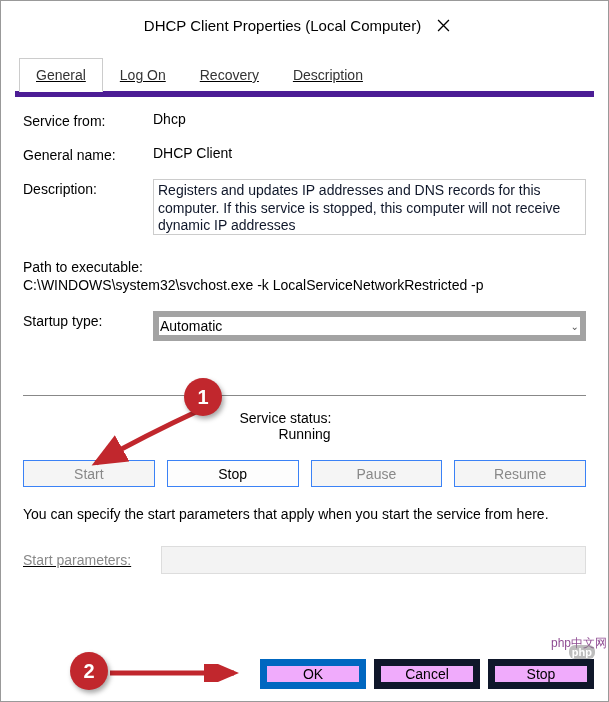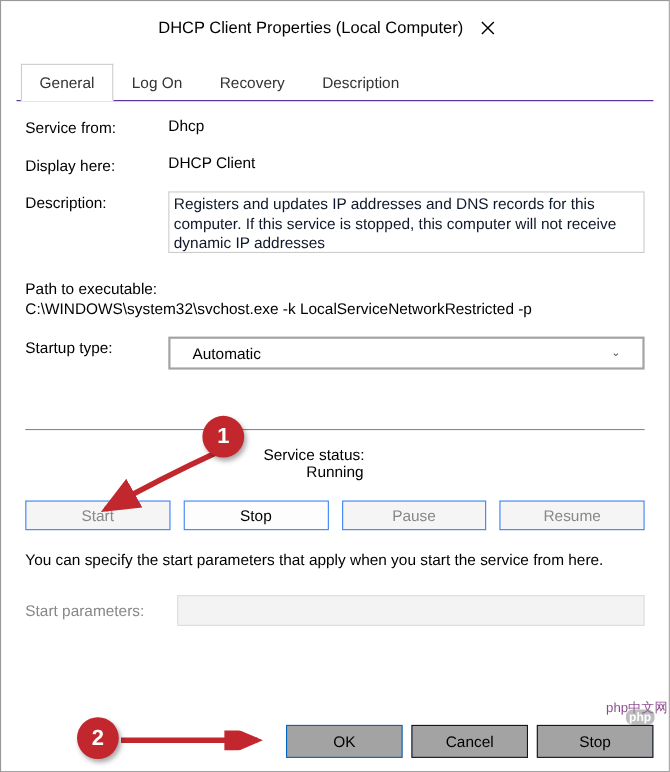--- a/index.html
+++ b/index.html
@@ -3,44 +3,44 @@
   <meta charset="utf-8">
   <style>
     * { box-sizing: border-box; margin: 0; padding: 0; font-family: 'Segoe UI', Tahoma, sans-serif; }
     body { width: 609px; height: 702px; background: #fff; position: relative; overflow: hidden; }
     .window { width: 100%; height: 100%; border: 1px solid #999; background: #fff; display: flex; flex-direction: column; }
     .titlebar { display: flex; align-items: center; justify-content: center; padding: 10px 14px 10px 14px; }
     .titlebar-text { font-size: 15px; color: #000; }
     .close-btn { width: 44px; height: 28px; display: flex; align-items: center; justify-content: center; cursor: pointer; font-size: 14px; }
     .close-btn svg { width: 13px; height: 13px; }
     .content { flex: 1; padding: 8px 14px; display: flex; flex-direction: column; }
-    .tabbar { display: flex; border-bottom: 1px solid #4c1d95; padding-left: 4px; }
+    .tabbar { display: flex; border-bottom: 6px solid #4c1d95; padding-left: 4px; text-decoration: underline; }
     .tab { padding: 8px 16px; font-size: 14px; color: #333; cursor: pointer; border: 1px solid transparent; border-bottom: none; position: relative; top: 1px; }
     .tab.active { border-color: #ccc; background: #fff; border-bottom: 1px solid #fff; }
     .panel { flex: 1; padding: 14px 8px 8px 8px; display: flex; flex-direction: column; }
     .row { display: flex; align-items: flex-start; margin-bottom: 16px; }
     .lbl { width: 130px; font-size: 14px; color: #000; padding-top: 2px; }
     .val { font-size: 14px; color: #000; }
     .desc-box { flex: 1; height: 56px; border: 1px solid #ccc; background: #fff; padding: 2px 4px; font-size: 14px; color: #0f172a; overflow: hidden; line-height: 1.25; }
     .path-section { margin-top: 8px; margin-bottom: 18px; }
     .path-lbl { font-size: 14px; color: #000; margin-bottom: 2px; }
     .path-val { font-size: 14px; color: #000; }
-    .select { flex: 1; height: 30px; border: 2px solid #a3a3a3; background: #fff; padding: 4px 20px; font-size: 14px; display: flex; justify-content: space-between; align-items: center; cursor: pointer; }
+    .select { flex: 1; height: 30px; border: 6px solid #a3a3a3; background: #fff; padding: 4px 1px; font-size: 14px; display: flex; justify-content: space-between; align-items: center; cursor: pointer; }
     .chev { font-size: 10px; color: #555; }
     .hr { border: none; border-top: 1px solid #888; margin: 38px 0 12px 0; }
     .status-row { display: flex; align-items: center; margin-bottom: 18px; flex-direction: column; }
     .btnrow { display: flex; gap: 12px; margin-bottom: 18px; }
     .svc-btn { flex: 1; height: 27px; border: 1px solid #3b82f6; background: #fdfdfd; font-size: 14px; color: #000; cursor: pointer; }
     .svc-btn:disabled { color: #888; cursor: default; background: #f5f5f5; }
     .hint { font-size: 14px; color: #000; line-height: 1.35; margin-bottom: 22px; }
-    .param-row { display: flex; align-items: center; gap: 6px; }
+    .param-row { display: flex; align-items: center; gap: 6px; text-decoration: underline; }
     .param-lbl { width: 132px; font-size: 14px; color: #888; }
     .param-input { flex: 1; height: 28px; border: 1px solid #ddd; background: #f3f3f3; padding: 2px 6px; font-size: 14px; }
     .footer { padding: 12px 14px; display: flex; justify-content: flex-end; gap: 8px; }
-    .dlg-btn { width: 106px; height: 30px; border: 1px solid #0f172a; background: #a3a3a3; font-size: 14px; cursor: pointer; }
+    .dlg-btn { width: 106px; height: 30px; border: 7px solid #0f172a; background: #f0abfc; font-size: 14px; cursor: pointer; }
     .dlg-btn.primary { border-color: #0067c0; }
     .callout { position: absolute; width: 38px; height: 38px; border-radius: 50%; background: #c1272d; color: #fff; display: flex; align-items: center; justify-content: center; font-size: 20px; font-weight: 600; box-shadow: 2px 3px 5px rgba(0,0,0,0.35); z-index: 10; }
     .callout-1 { left: 184px; top: 378px; }
     .callout-2 { left: 70px; top: 652px; }
     .arrow { position: absolute; z-index: 9; }
     .watermark { position: absolute; right: 2px; bottom: 50px; font-size: 12px; color: #701a75; z-index: 5; opacity: 0.8; }
     .php-badge { position: absolute; right: 14px; bottom: 42px; z-index: 6; }
     .php-badge-inner { background: #888; color: #fff; font-size: 11px; padding: 1px 3px; border-radius: 6px; font-weight: bold; opacity: 0.55; }
   </style>
 </head>
@@ -65,21 +65,21 @@
     </div>
 
     <div class="panel">
 
       <div class="row">
         <span class="lbl">Service from:</span>
         <span class="val">Dhcp</span>
       </div>
 
       <div class="row">
-        <span class="lbl">Display here:</span>
+        <span class="lbl">General name:</span>
         <span class="val">DHCP Client</span>
       </div>
 
       <div class="row">
         <span class="lbl">Description:</span>
         <div class="desc-box">Registers and updates IP addresses and DNS records for this computer. If this service is stopped, this computer will not receive dynamic IP addresses</div>
       </div>
 
       <div class="path-section">
         <div class="path-lbl">Path to executable:</div>

